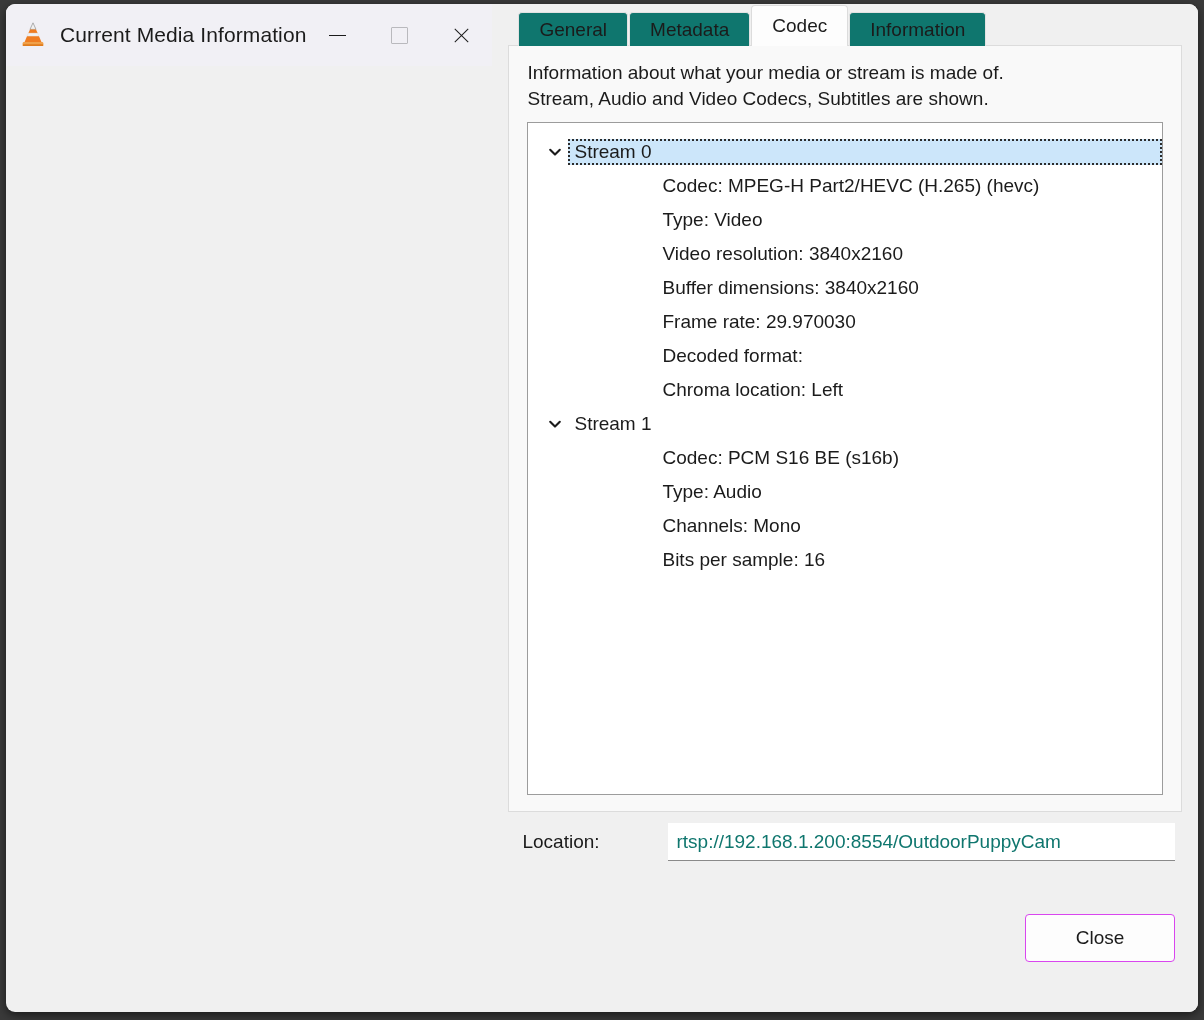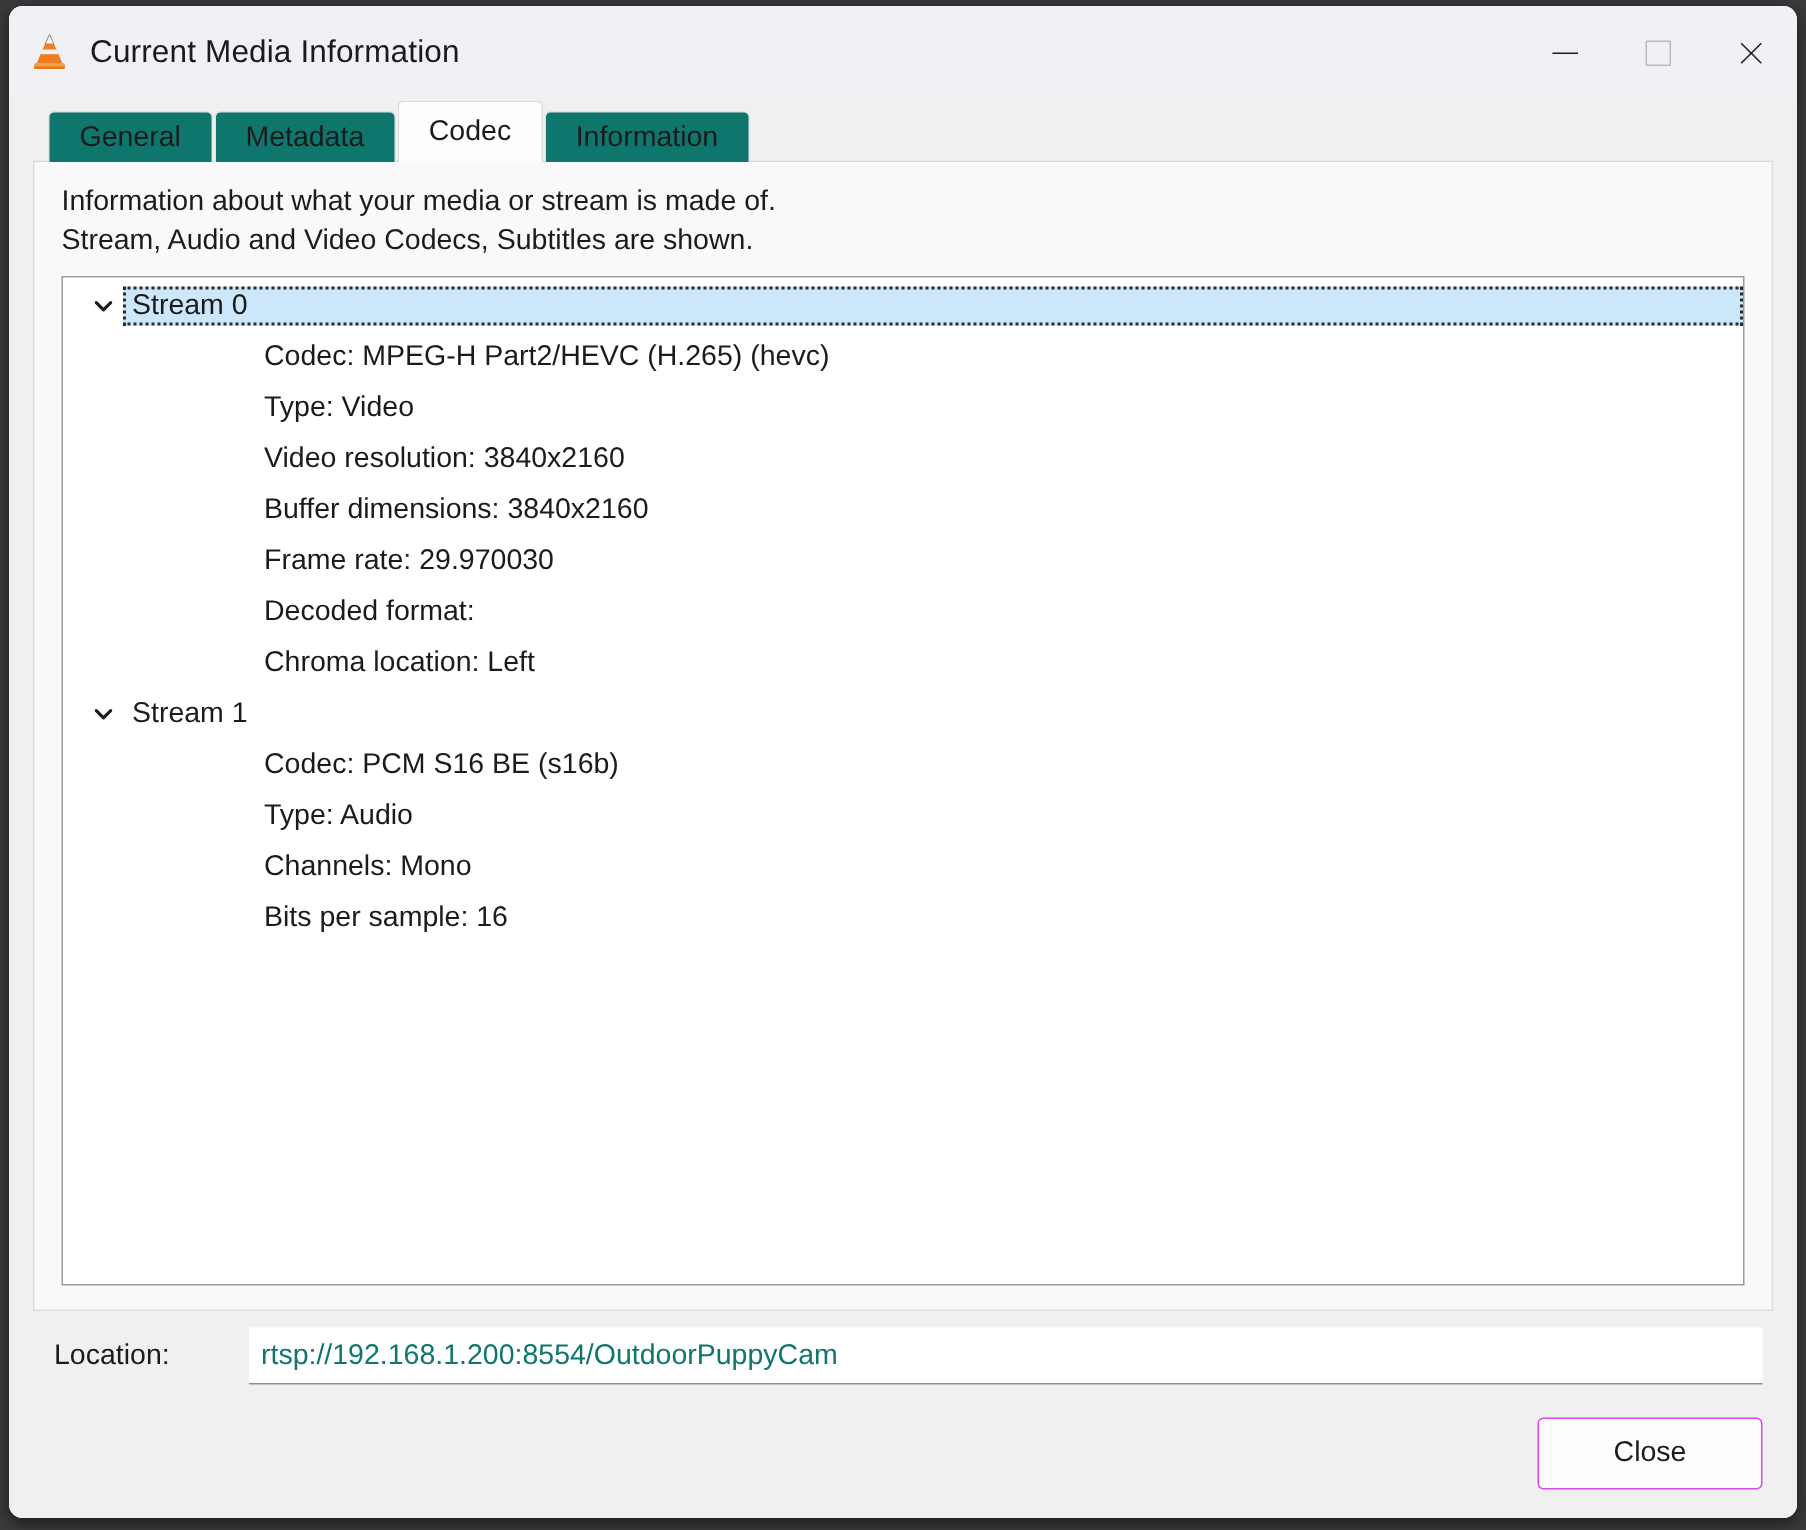--- a/index.html
+++ b/index.html
@@ -17,21 +17,20 @@
     position: absolute;
     left: 6px;
     top: 4px;
     width: 1192px;
     height: 1008px;
     background: #f0f0f0;
     border-radius: 9px;
     box-shadow: 0 3px 10px rgba(0,0,0,0.55);
     overflow: hidden;
     display: flex;
-    flex-direction: column;
   }
 
   
   .titlebar {
     height: 62px;
     background: #f1f0f5;
     display: flex;
     align-items: center;
     flex: 0 0 auto;
     position: relative;
@@ -153,21 +152,21 @@
   }
 
   
   .tree {
     margin-top: 10px;
     background: #ffffff;
     border: 1px solid #9c9c9c;
     flex: 1 1 auto;
     overflow: hidden;
     box-sizing: border-box;
-    padding-top: 2px;
+    padding-top: 12px;
   }
   .tree-row {
     height: 34px;
     display: flex;
     align-items: center;
     font-size: 19px;
     color: #1b1b1b;
     white-space: nowrap;
     box-sizing: border-box;
   }
@@ -195,20 +194,21 @@
     padding-left: 134px;
   }
 
   
   .location-row {
     display: flex;
     align-items: center;
     height: 60px;
     flex: 0 0 auto;
     padding: 0 1px;
+    gap: 16px;
   }
   .location-label {
     font-size: 19px;
     color: #1b1b1b;
     width: 143px;
     flex: 0 0 143px;
     padding-left: 13px;
     box-sizing: border-box;
   }
   .location-input {

